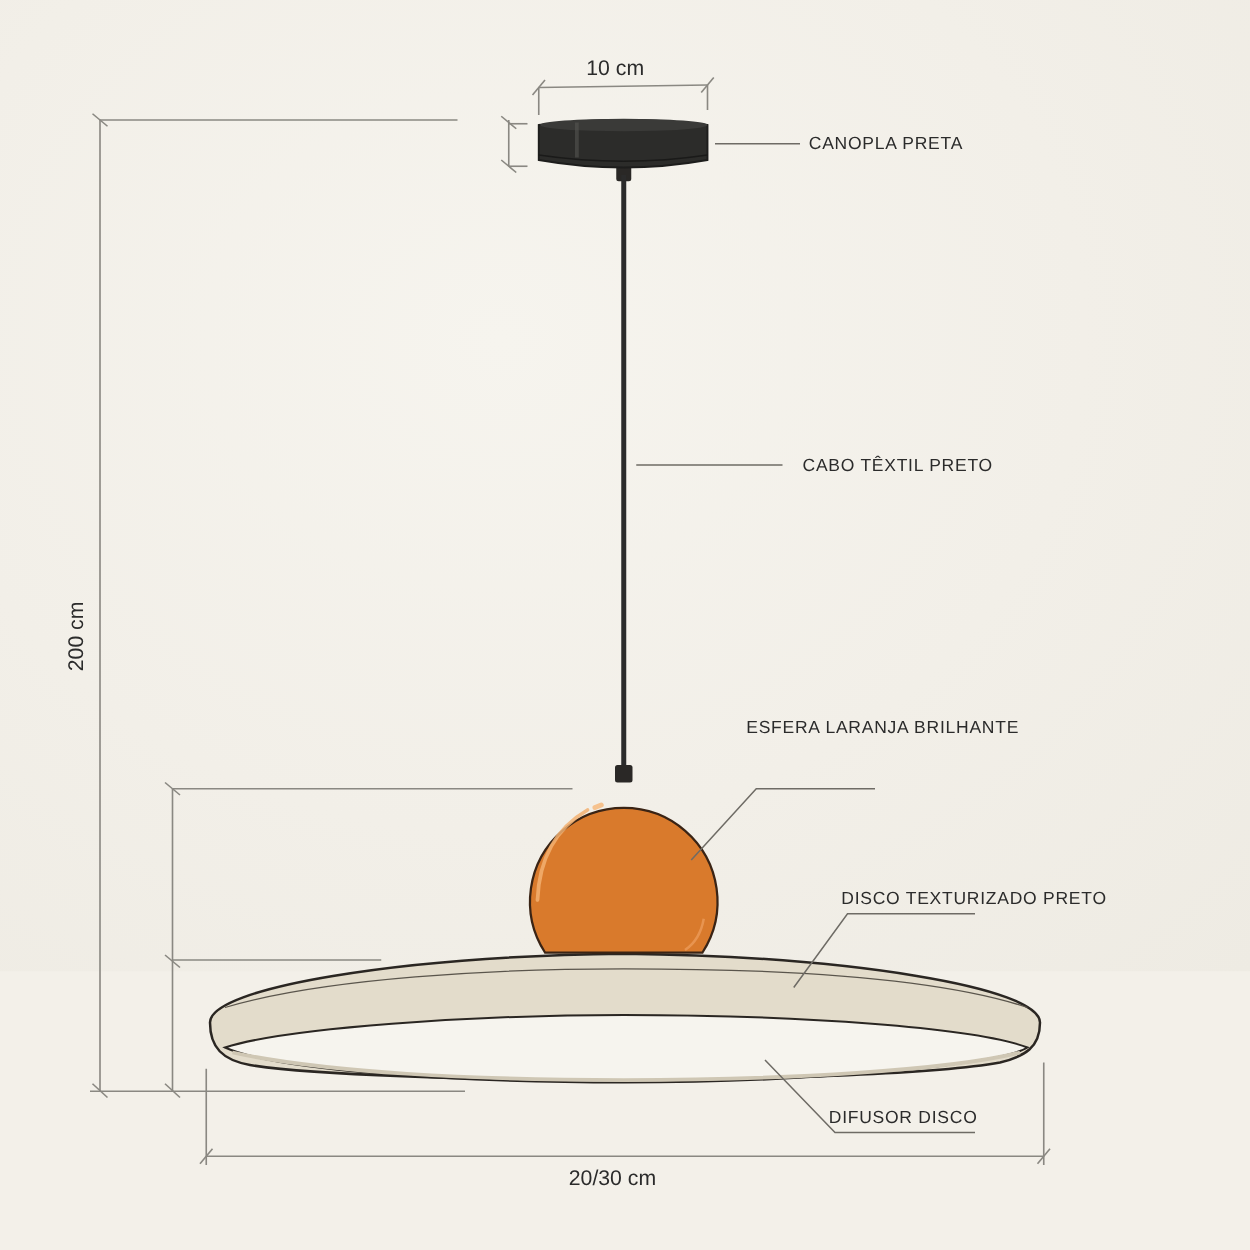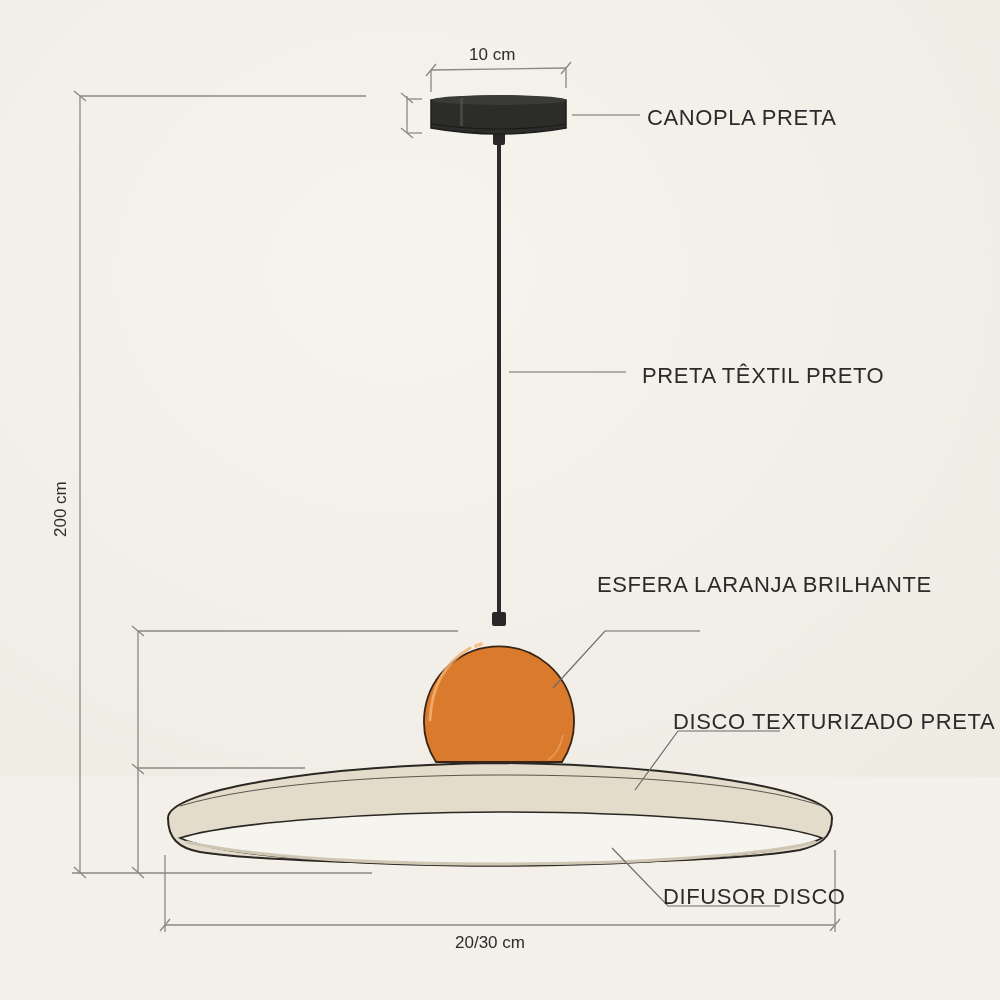--- a/index.html
+++ b/index.html
@@ -20,21 +20,21 @@
     }
     svg.drawing {
       position: absolute;
       left: 0;
       top: 0;
       width: 1000px;
       height: 1000px;
     }
     .label {
       position: absolute;
-      font-size: 22px;
+      font-size: 14px;
       letter-spacing: 0.6px;
       color: #2b2b2b;
       white-space: nowrap;
       line-height: 1;
     }
     .dim-label {
       position: absolute;
       font-size: 17px;
       color: #2b2b2b;
       white-space: nowrap;
@@ -145,21 +145,21 @@
   </svg>
 
   <div class="dim-label" style="left:469px; top:46px;">10 cm</div>
 
   <div class="dim-label vertical" style="left:52px; top:537px;">200 cm</div>
 
   <div class="dim-label" style="left:455px; top:934px;text-align:center;">20/30 cm</div>
 
   <div class="label" style="left:647px; top:107px;">CANOPLA PRETA</div>
 
-  <div class="label" style="left:642px; top:365px;">PRETA TÊXTIL PRETO</div>
+  <div class="label" style="left:642px; top:365px;">CABO TÊXTIL PRETO</div>
 
   <div class="label" style="left:597px; top:574px;">ESFERA LARANJA BRILHANTE</div>
 
-  <div class="label" style="left:673px; top:711px;">DISCO TEXTURIZADO PRETA</div>
+  <div class="label" style="left:673px; top:711px;">DISCO TEXTURIZADO PRETO</div>
 
   <div class="label" style="left:663px; top:886px;">DIFUSOR DISCO</div>
 
 </div>
 
 </body></html>

